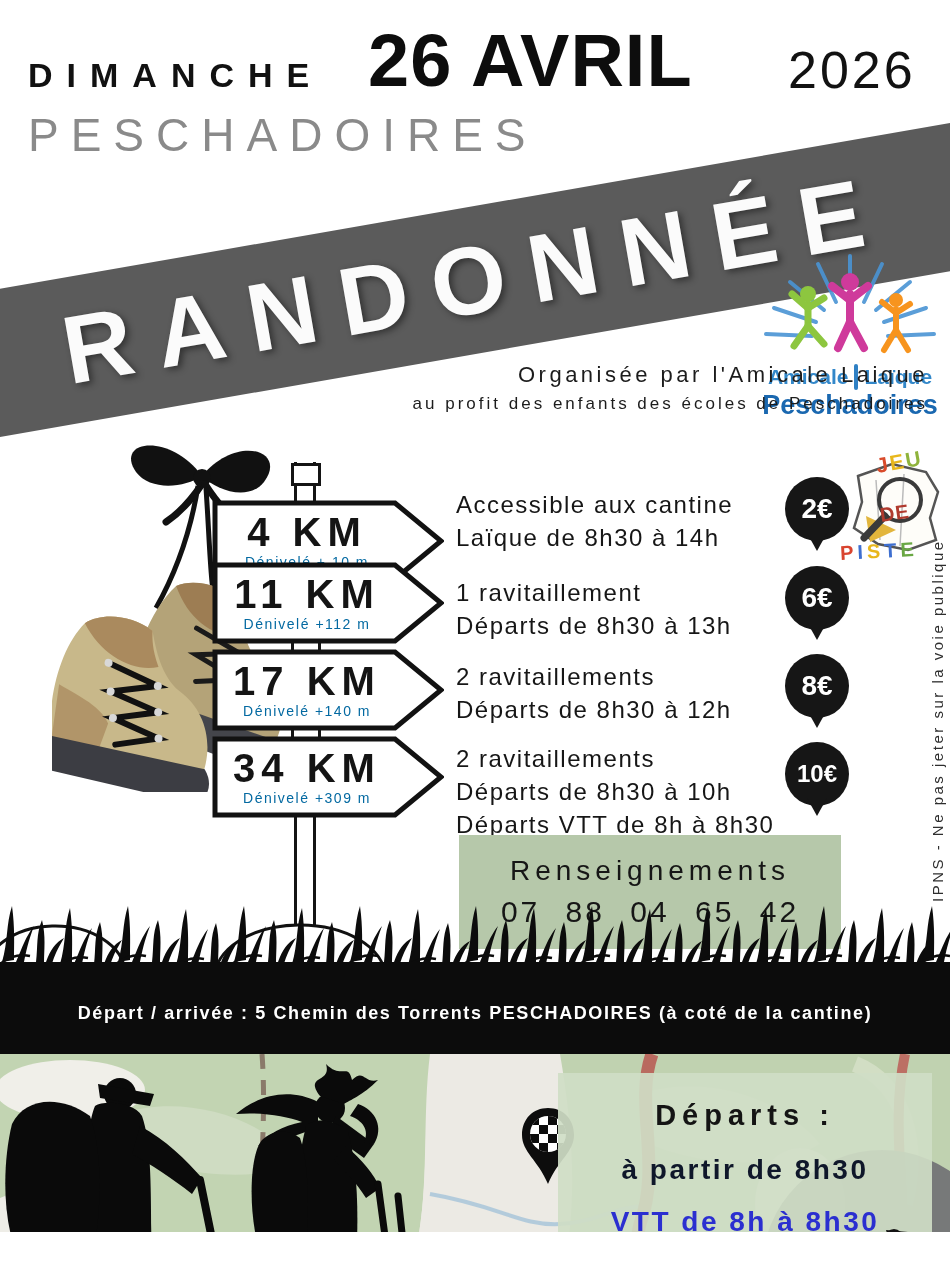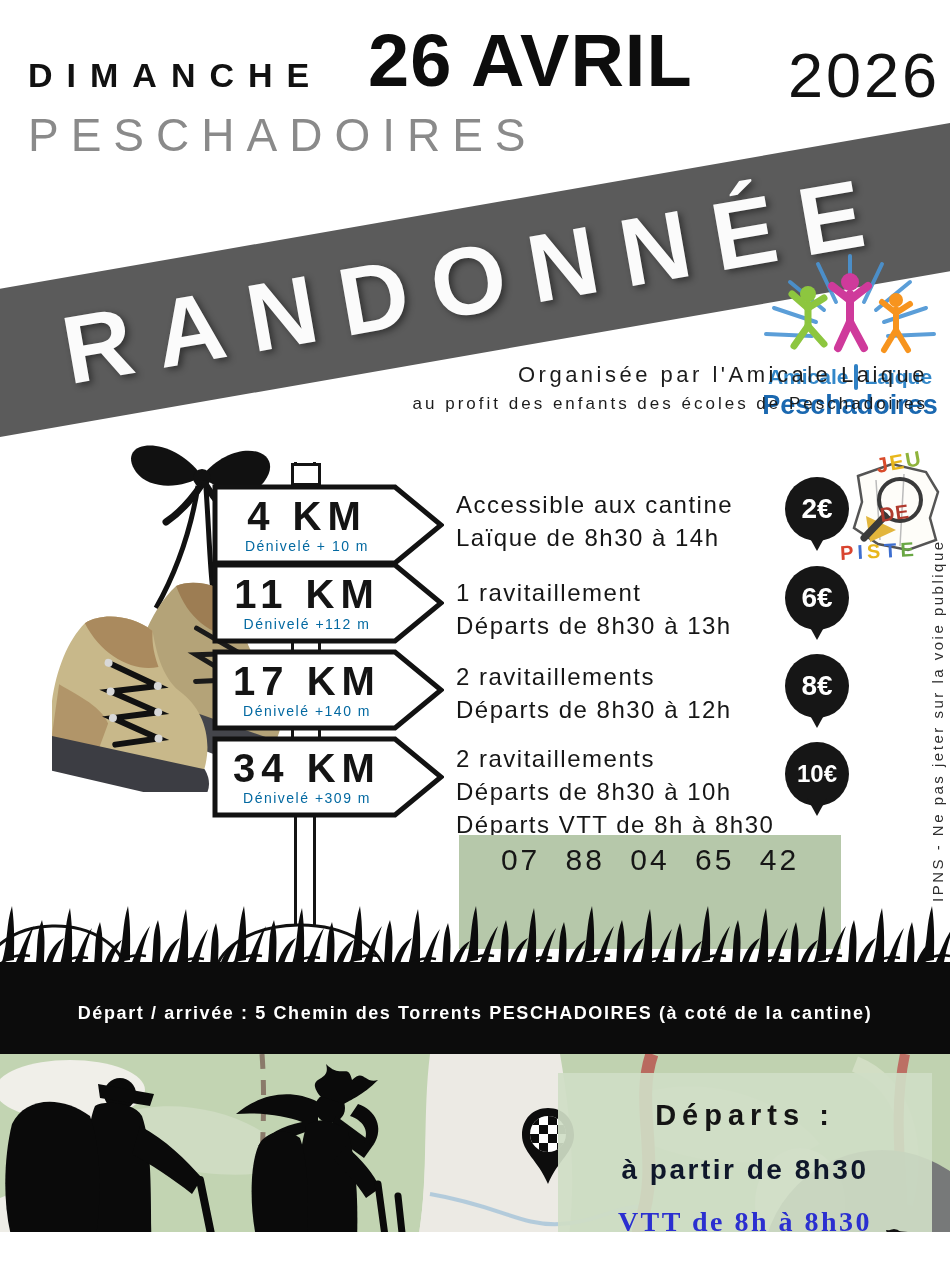--- a/index.html
+++ b/index.html
@@ -3,21 +3,21 @@
 <meta charset="utf-8">
 <style>
   html,body{margin:0;padding:0;background:#ffffff;}
   .poster{position:relative;width:950px;height:1288px;overflow:hidden;background:#fff;
           font-family:"Liberation Sans","DejaVu Sans",sans-serif;color:#111;}
   .abs{position:absolute;}
 
   
   .day{left:28px;top:56px;font-size:34px;font-weight:700;letter-spacing:14px;color:#111;}
   .date{left:368px;top:24px;font-size:74px;font-weight:700;letter-spacing:1px;color:#0d0d0d;line-height:1;}
-  .year{left:788px;top:44px;font-size:63px;font-weight:400;letter-spacing:3px;color:#121212;line-height:1;}
+  .year{left:788px;top:44px;font-size:52px;font-weight:400;letter-spacing:3px;color:#121212;line-height:1;}
   .city{left:28px;top:108px;font-size:46px;font-weight:400;letter-spacing:12px;color:#8a8a8a;}
 
   
   .banner{left:-30px;top:207px;width:1010px;height:146px;background:#5b5b5b;
           transform:rotate(-9.9deg);display:flex;align-items:center;justify-content:center;}
   .banner h1{margin:0;font-size:96px;font-weight:700;letter-spacing:24px;color:#fbfbfb;
              text-shadow:3px 3px 7px rgba(0,0,0,.45);white-space:nowrap;}
 
   
   .logo{left:752px;top:248px;width:196px;text-align:center;}
@@ -184,21 +184,21 @@
       </g>
     </g>
   </svg>
 
   <div class="abs post"></div>
   <div class="abs bracket" style="top:463px;"></div>
   <div class="abs bracket" style="top:549px;"></div>
   <div class="abs bracket" style="top:636px;"></div>
   <div class="abs bracket" style="top:723px;"></div>
 
-  <div class="abs sign" style="top:484px;padding-left:38px;">
+  <div class="abs sign" style="top:500px;padding-left:38px;">
     <svg width="232" height="82" viewBox="0 0 232 82">
       <polygon points="3,3 183,3 229,41 183,79 3,79" fill="#fff" stroke="#121212" stroke-width="5"></polygon>
       </svg>
     <div class="dist">4 KM</div>
     <div class="elev">Dénivelé + 10 m</div>
   </div>
   <div class="abs sign" style="top:562px;">
     <svg width="232" height="82" viewBox="0 0 232 82">
       <polygon points="3,3 183,3 229,41 183,79 3,79" fill="#fff" stroke="#121212" stroke-width="5"></polygon>
       </svg>
@@ -252,20 +252,21 @@
       <line x1="49" y1="68" x2="28" y2="90" stroke="#3a3a3a" stroke-width="7" stroke-linecap="round"></line>
     </svg>
     <div class="badge-word badge-jeu"><span style="color: rgb(217, 75, 43);">J</span><span style="color: rgb(232, 183, 28);">E</span><span style="color: rgb(143, 179, 60);">U</span></div>
     <div class="badge-word badge-de"><span style="color: rgb(176, 58, 46);">D</span><span style="color: rgb(176, 58, 46);">E</span></div>
     <div class="badge-word badge-piste"><span style="color: rgb(217, 68, 47);">P</span><span style="color: rgb(62, 111, 208);">I</span><span style="color: rgb(232, 183, 28);">S</span><span style="color: rgb(62, 111, 208);">T</span><span style="color: rgb(106, 168, 68);">E</span></div>
   </div>
 
   <div class="abs ipns">IPNS - Ne pas jeter sur la voie publique</div>
 
   <div class="abs contact" style="background: rgb(182, 200, 170);">
+    <div class="label">Renseignements</div>
     <div class="phone">07 88 04 65 42</div>
   </div>
 
   <svg class="abs grass" viewBox="0 0 950 78">
     <defs>
       <g id="tuft">
         <path d="M2,64 C8,44 6,26 12,8 C15,30 14,46 14,62 Z" fill="#0c0c0c"></path>
         <path d="M16,64 C22,50 26,38 34,28 C28,44 26,54 24,64 Z" fill="#0c0c0c"></path>
         <path d="M36,64 C38,48 36,36 42,22 C46,38 44,52 44,64 Z" fill="#0c0c0c"></path>
         <path d="M0,66 C10,58 20,56 30,58" stroke="#0c0c0c" stroke-width="2.5" fill="none"></path>
@@ -356,21 +357,21 @@
         <rect x="11" y="28" width="9" height="9"></rect>
           <rect x="29" y="28" width="9" height="9"></rect>
         <rect x="20" y="37" width="9" height="9"></rect>
           <rect x="38" y="37" width="9" height="9"></rect>
       </g>
     </svg>
 
     <div class="panel">
       <div class="p-title">Départs :</div>
       <div class="p-l1">à partir de 8h30</div>
-      <div class="p-l2" id="vtt-line" style="color: rgb(43, 47, 208); font-family: Liberation Serif, serif;">VTT de 8h à 8h30</div>
+      <div class="p-l2" id="vtt-line" style="color: rgb(43, 47, 208);">VTT de 8h à 8h30</div>
     </div>
 
     <svg class="biker" width="198" height="70" viewBox="0 0 198 70">
       <ellipse cx="120" cy="46" rx="70" ry="30" fill="#f3f2ec" opacity="0.9"></ellipse>
       <g fill="#141414">
         <circle cx="142" cy="20" r="9"></circle>
         <path d="M134,12 L156,14 L154,21 L136,19 Z"></path>
         <path d="M70,44 C84,24 116,14 136,24 L148,32 C128,30 100,34 86,50 Z"></path>
         <path d="M120,30 L152,46 L146,54 L114,40 Z"></path>
         <line x1="150" y1="50" x2="176" y2="56" stroke="#141414" stroke-width="6" stroke-linecap="round"></line>

